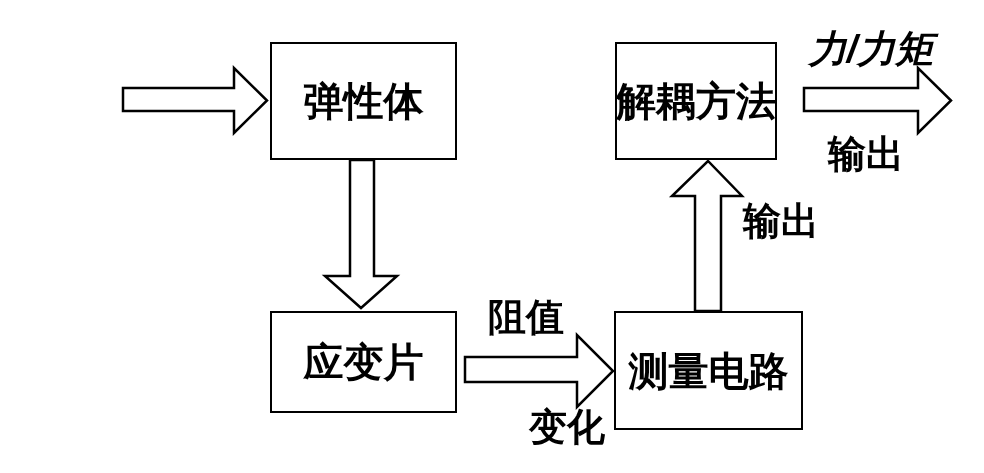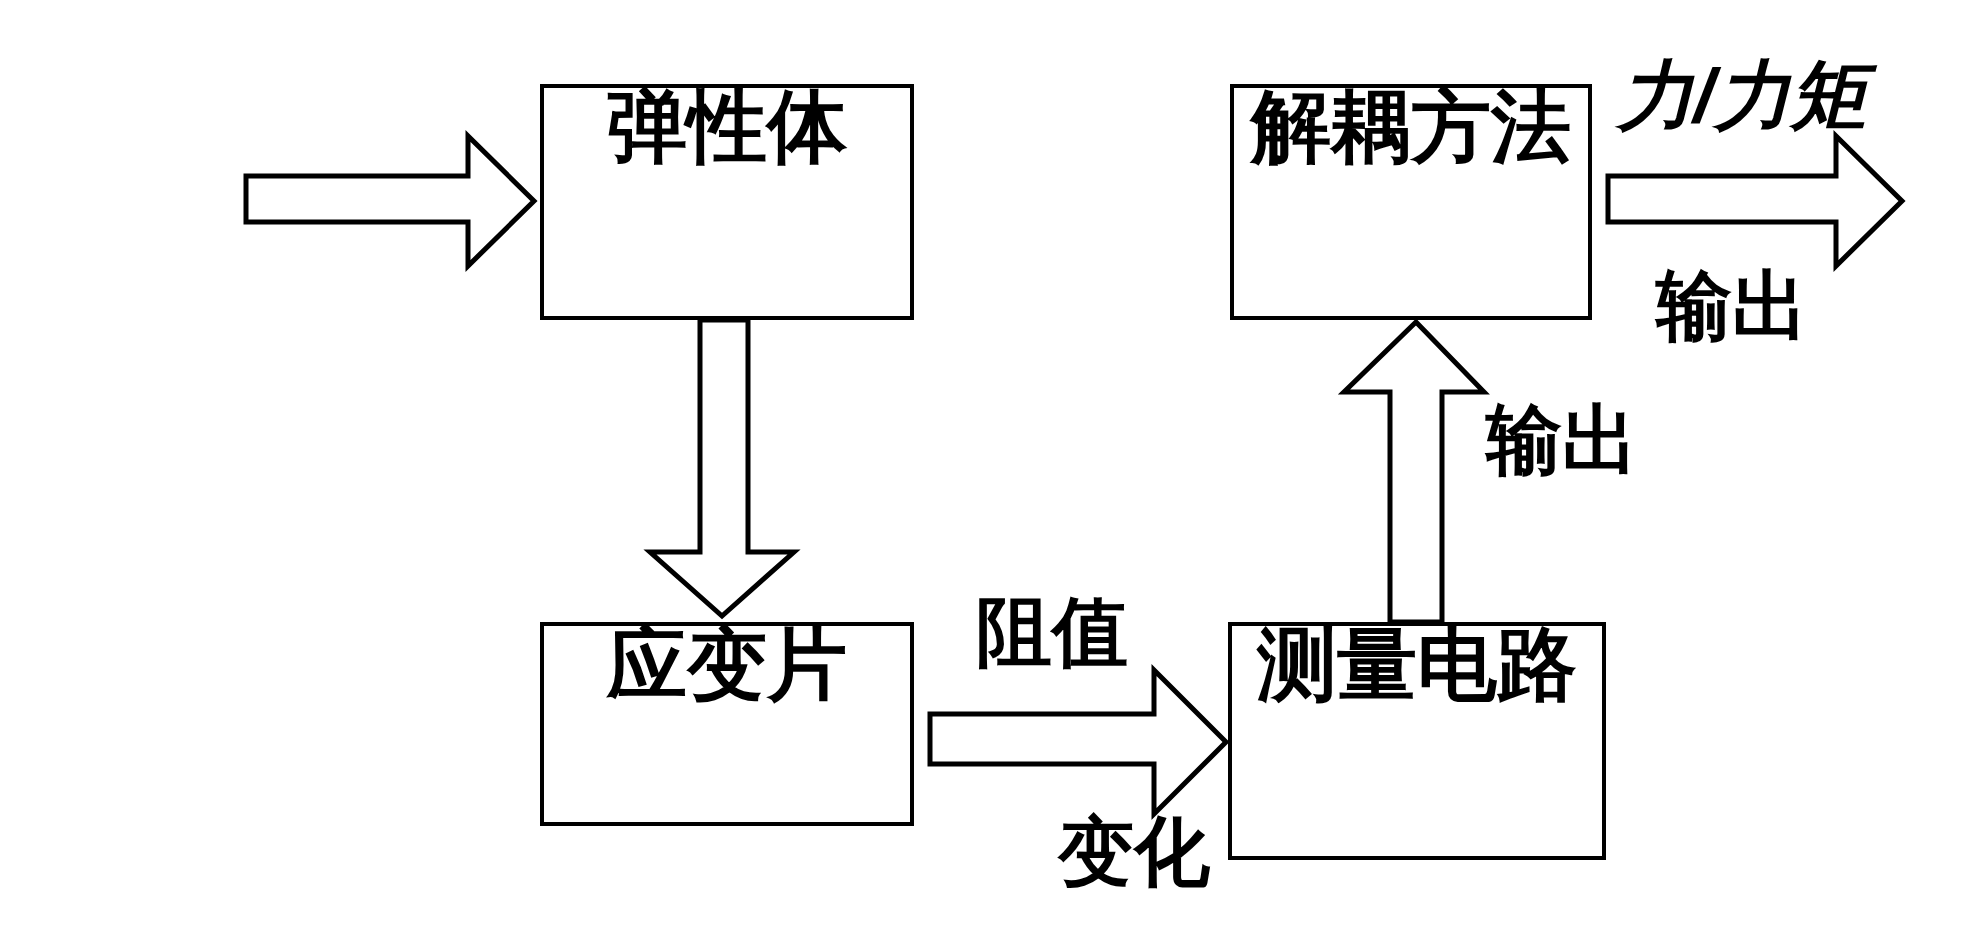--- a/index.html
+++ b/index.html
@@ -29,28 +29,28 @@
     stroke: #000000;
     stroke-width: 2.5;
     stroke-linejoin: miter;
   }
   .node {
     position: absolute;
     box-sizing: border-box;
     border: 2.5px solid #000000;
     background: #ffffff;
     display: flex;
-    align-items: flex-start;
+    align-items: center;
     justify-content: center;
     font-size: 40px;
     line-height: 1;
     white-space: nowrap;
   }
   #node-elastic   { left: 270px; top: 42px;  width: 187px; height: 118px; }
-  #node-decouple  { left: 615px; top: 42px;  width: 181px; height: 118px; }
+  #node-decouple  { left: 615px; top: 42px;  width: 162px; height: 118px; }
   #node-gauge     { left: 270px; top: 311px; width: 187px; height: 102px; }
   #node-circuit   { left: 614px; top: 311px; width: 189px; height: 119px; }
 
   .lbl {
     position: absolute;
     font-size: 38px;
     line-height: 43px;
     text-align: center;
     white-space: nowrap;
   }

